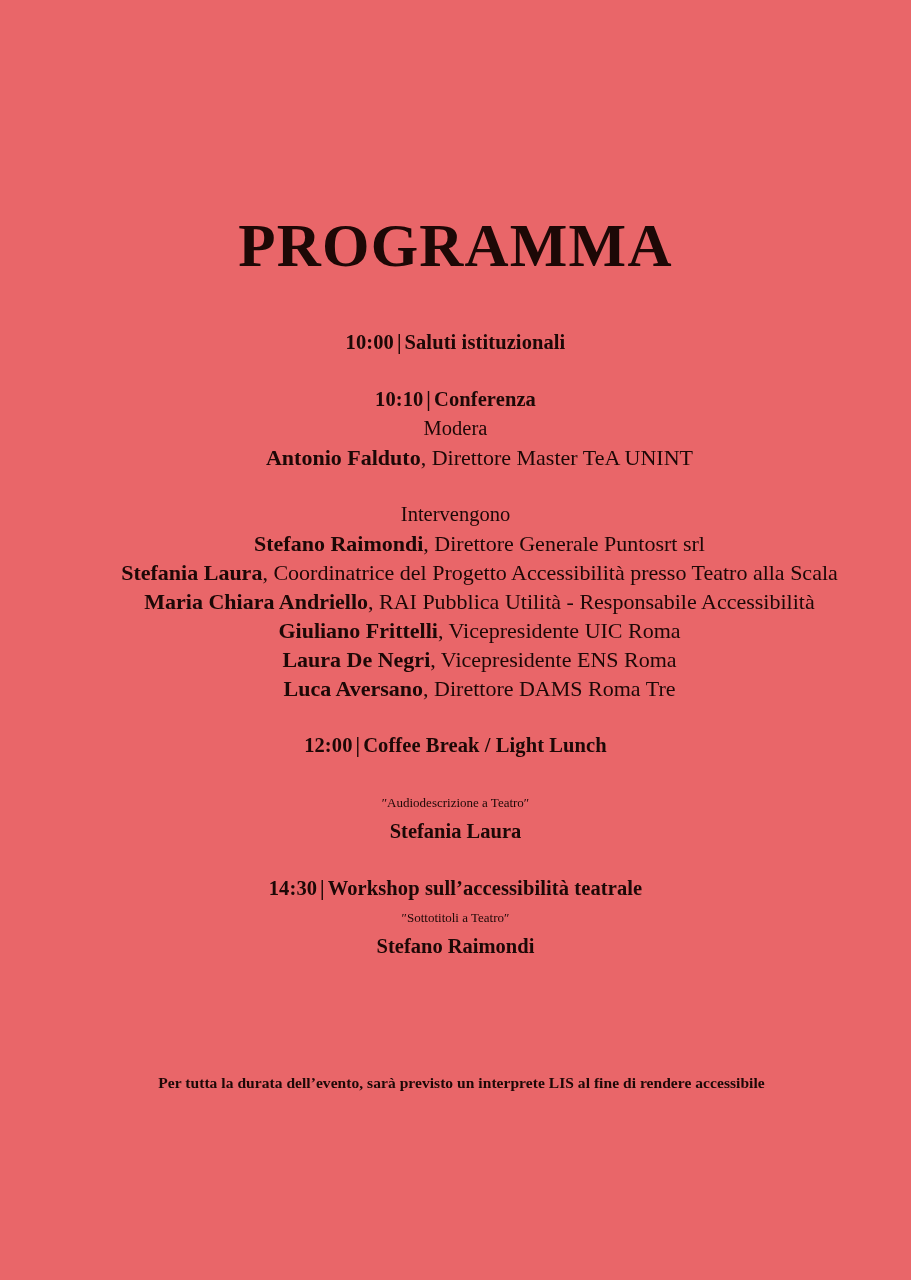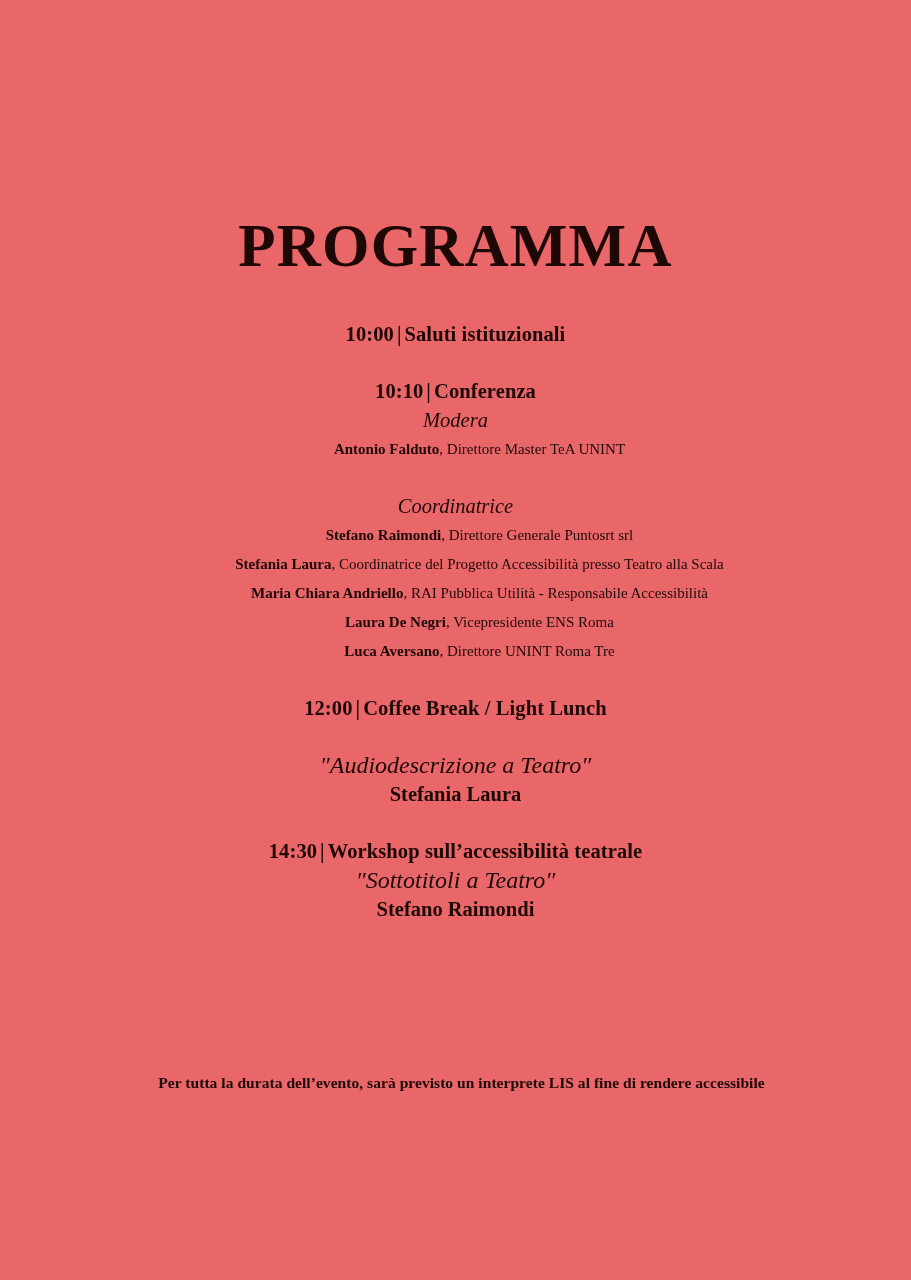--- a/index.html
+++ b/index.html
@@ -40,60 +40,58 @@
 
   
   .schedule {
     position: absolute;
     top: 316px;
     left: 0;
     right: 0;
   }
 
   .block {
-    margin: 4px;
+    margin: 12px;
   }
   .block + .block {
     margin-top: 28px;
   }
 
   .headline {
     font-weight: bold;
     font-size: 20.5px;
     line-height: 29px;
     letter-spacing: 0.1px;
   }
   .headline .sep {
     font-weight: bold;
     padding: 0 3px;
   }
 
   .plain {
     font-weight: normal;
     font-size: 20.5px;
     line-height: 29px;
-    font-style: italic;
   }
 
   .person {
-    font-size: 15px;
+    font-size: 22px;
     line-height: 29px;
     white-space: nowrap;
     padding-left: 48px;
   }
   .person .nm {
     font-weight: bold;
   }
   .person .role {
     font-weight: normal;
   }
 
   .subtitle-it {
-    font-style: italic;
-    font-size: 24px;
+    font-size: 13px;
     line-height: 29px;
   }
 
   .speaker-name {
     font-weight: bold;
     font-size: 20.5px;
     line-height: 29px;
   }
 
   
@@ -134,35 +132,38 @@
       <div class="headline">
         <span>10:10</span><span class="sep">|</span><span>Conferenza</span>
       </div>
       <div class="plain">Modera</div>
       <div class="person">
         <span class="nm">Antonio Falduto</span><span class="role">, Direttore Master TeA UNINT</span>
       </div>
     </div>
 
     <div class="block sp-56">
-      <div class="plain">Coordinatrice</div>
+      <div class="plain">Intervengono</div>
       <div class="person">
         <span class="nm">Stefano Raimondi</span><span class="role">, Direttore Generale Puntosrt srl</span>
       </div>
       <div class="person">
         <span class="nm">Stefania Laura</span><span class="role">, Coordinatrice del Progetto Accessibilità presso Teatro alla Scala</span>
       </div>
       <div class="person">
         <span class="nm">Maria Chiara Andriello</span><span class="role">, RAI Pubblica Utilità - Responsabile Accessibilità</span>
       </div>
       <div class="person">
+        <span class="nm">Giuliano Frittelli</span><span class="role">, Vicepresidente UIC Roma</span>
+      </div>
+      <div class="person">
         <span class="nm">Laura De Negri</span><span class="role">, Vicepresidente ENS Roma</span>
       </div>
       <div class="person">
-        <span class="nm">Luca Aversano</span><span class="role">, Direttore UNINT Roma Tre</span>
+        <span class="nm">Luca Aversano</span><span class="role">, Direttore DAMS Roma Tre</span>
       </div>
     </div>
 
     <div class="block sp-56">
       <div class="headline">
         <span>12:00</span><span class="sep">|</span><span>Coffee Break / Light Lunch</span>
       </div>
     </div>
 
     <div class="block sp-56">

